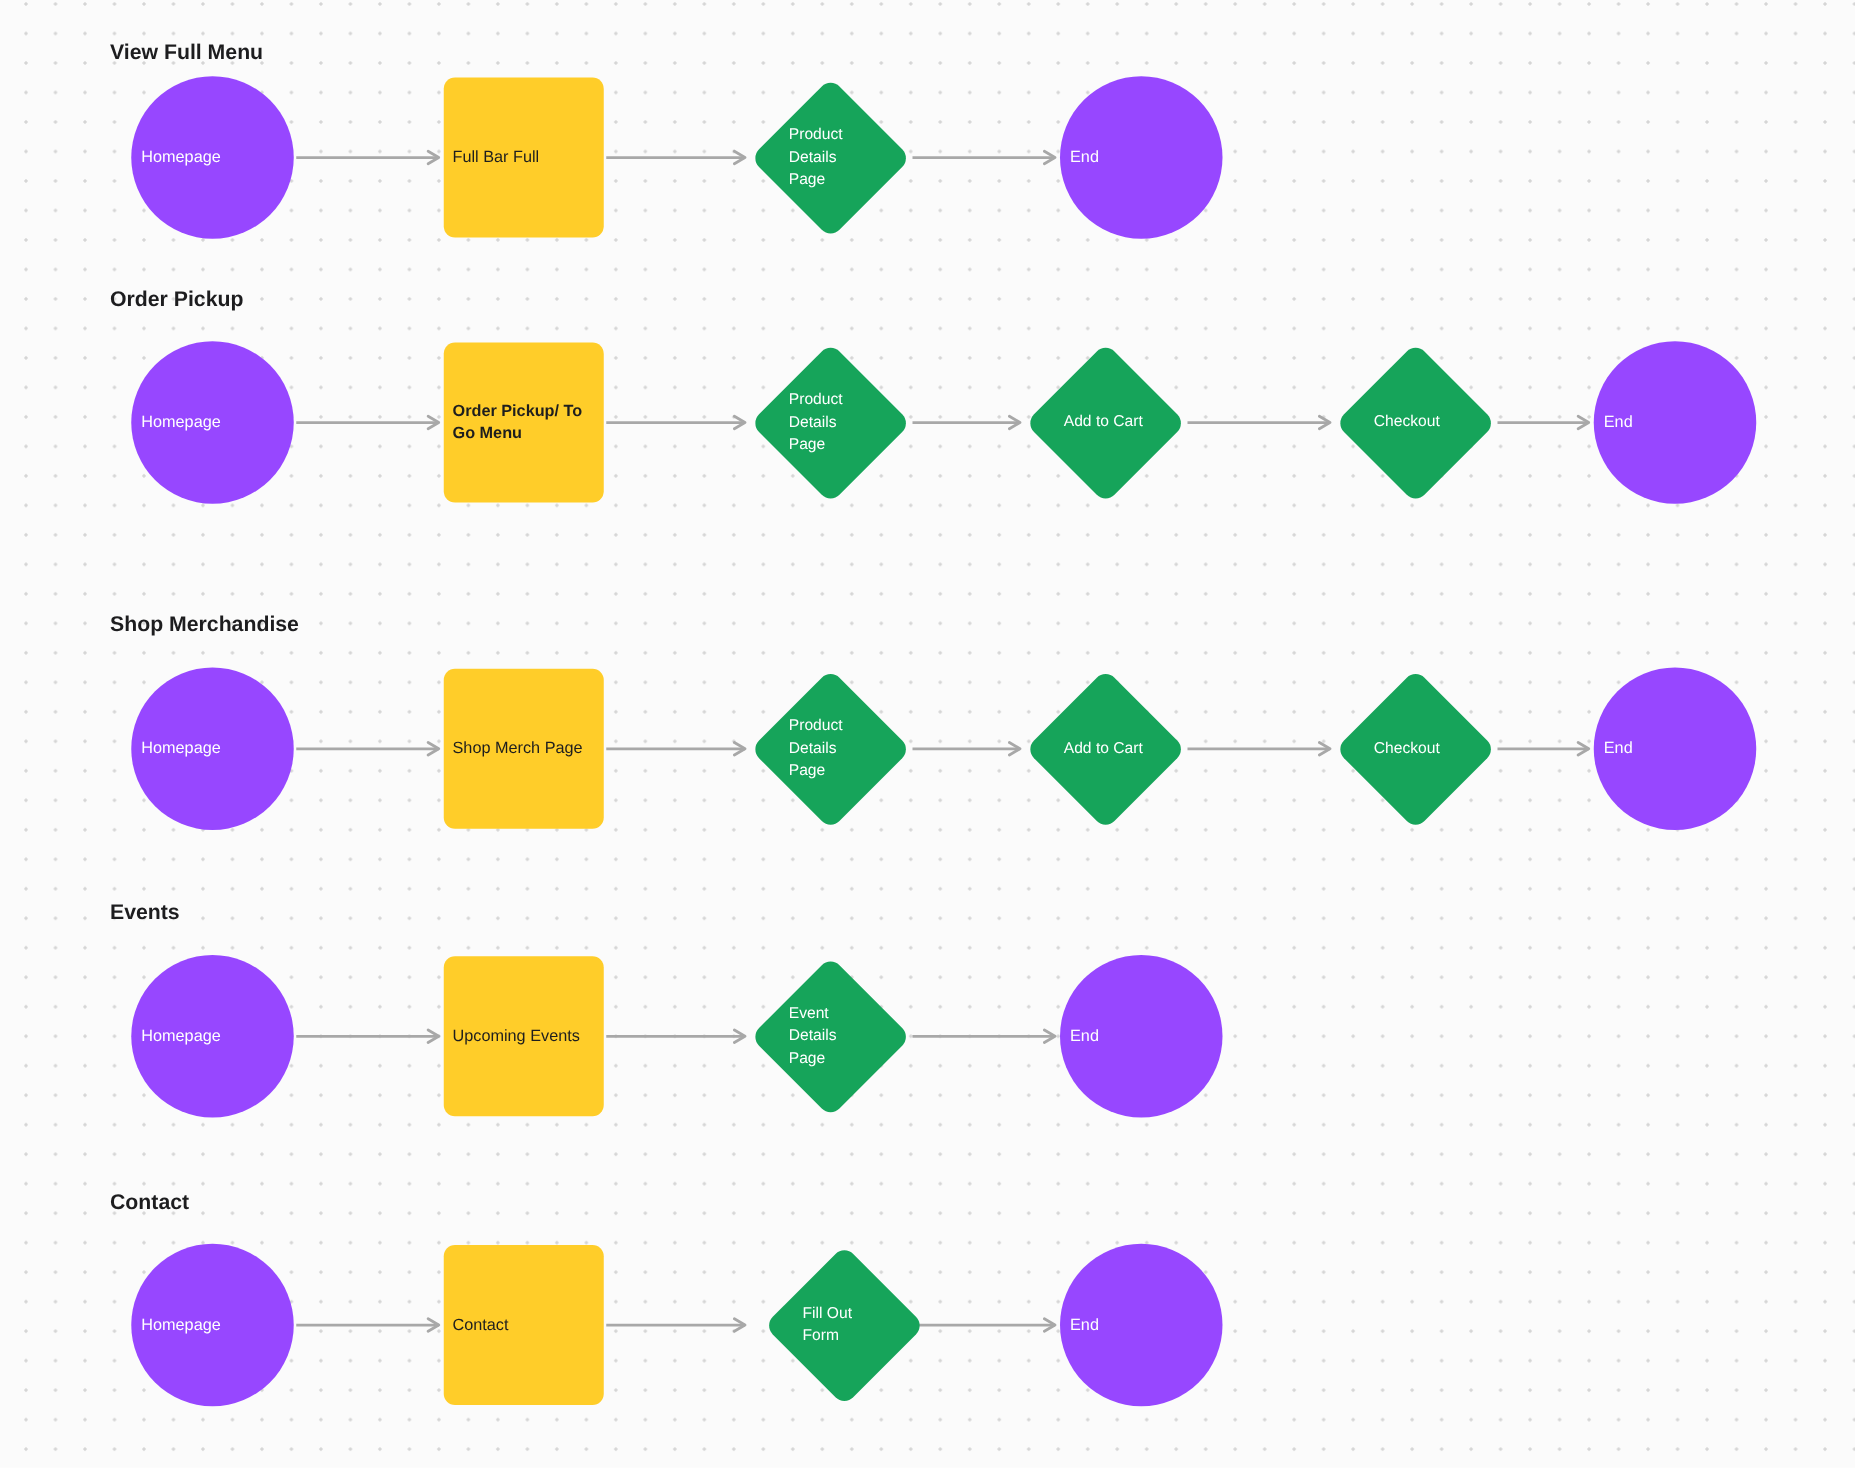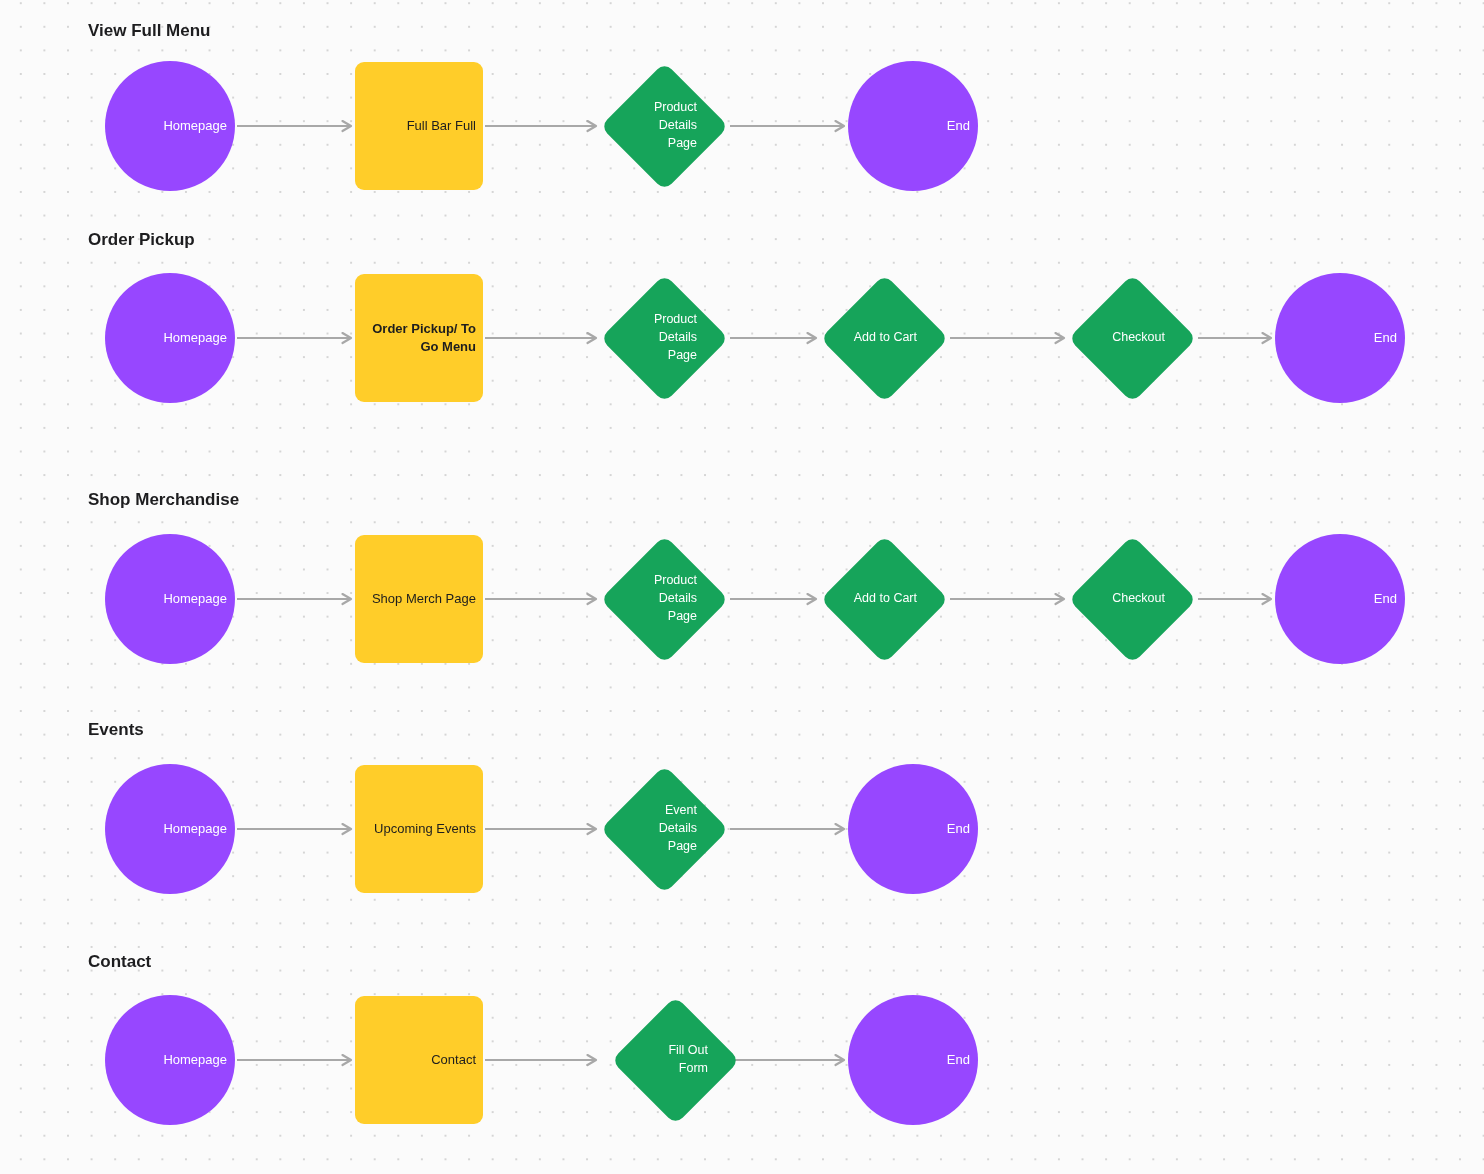--- a/index.html
+++ b/index.html
@@ -34,21 +34,21 @@
     transform:rotate(45deg);
     border-radius:10px;
   }
   .purple .shape{background:var(--purple,#9747FF);}
   .green  .shape{background:var(--green,#16A45A);}
   .yellow .shape{background:var(--yellow,#FFCD29);}
   .label{
     position:absolute;left:50%;top:50%;
     transform:translate(-50%,-50%);
     width:114px;
-    text-align:right;
+    text-align:left;
     font-size:13px;line-height:1.42;
     color:#FFFFFF;
   }
   .diamond .label{width:66px;font-size:12.5px;line-height:1.42;}
   .yellow .label{color:var(--onYellow,#1E1E1E);}
   #connectors{
     position:absolute;inset:0;
     width:1484px;height:1174px;
     pointer-events:none;
   }
@@ -78,21 +78,21 @@
       <line x1="950" y1="599" x2="1064" y2="599" marker-end="url(#arrowhead)"></line>
       <line x1="1198" y1="599" x2="1271" y2="599" marker-end="url(#arrowhead)"></line>
       <line x1="237" y1="829" x2="351" y2="829" marker-end="url(#arrowhead)"></line>
       <line x1="485" y1="829" x2="596" y2="829" marker-end="url(#arrowhead)"></line>
       <line x1="730" y1="829" x2="844" y2="829" marker-end="url(#arrowhead)"></line>
       <line x1="237" y1="1060" x2="351" y2="1060" marker-end="url(#arrowhead)"></line>
       <line x1="485" y1="1060" x2="596" y2="1060" marker-end="url(#arrowhead)"></line>
       <line x1="730" y1="1060" x2="844" y2="1060" marker-end="url(#arrowhead)"></line>
     </svg>
   <div id="nodes">
-      <div class="flow-title" style="top: 21px; text-align: center;">View Full Menu</div>
+      <div class="flow-title" style="top: 32px; text-align: center;">View Full Menu</div>
       <div class="node circle purple" style="left: 105px; top: 61px;">
         <div class="shape"></div>
         <div class="label">Homepage</div>
       </div>
       <div class="node rect yellow" style="left: 354px; top: 61px;">
         <div class="shape"></div>
         <div class="label">Full Bar Full</div>
       </div>
       <div class="node diamond green" style="left: 599px; top: 61px;">
         <div class="shape"></div>

